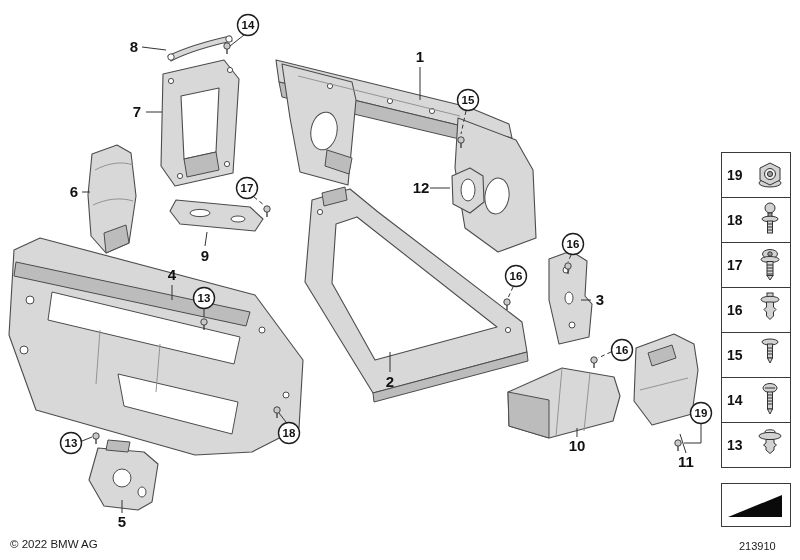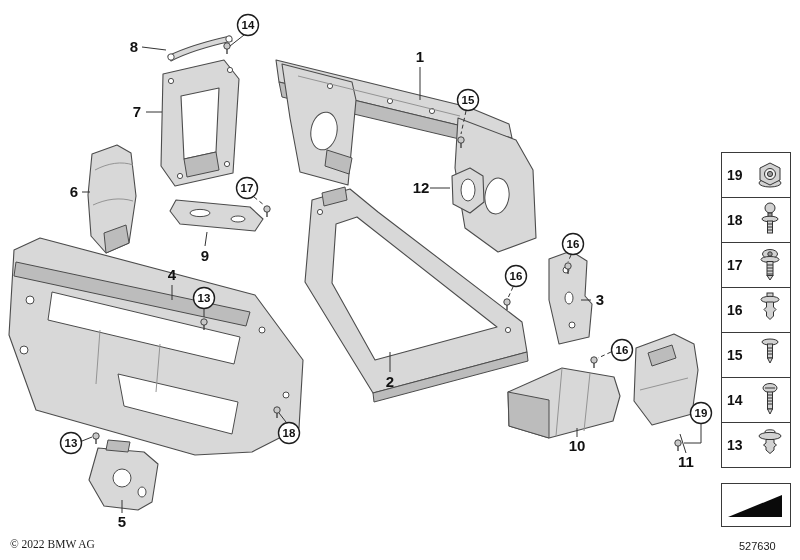--- a/index.html
+++ b/index.html
@@ -36,21 +36,21 @@
   .m-fill{fill:#d2d2d2;stroke:#333;stroke-width:1;}
   .m-fill2{fill:#efefef;stroke:#333;stroke-width:1;}
   .m-dk{fill:#9a9a9a;stroke:#333;stroke-width:1;}
   .m-line{stroke:#333;stroke-width:1;fill:none;}
 
   .direction-box{
     box-sizing:border-box;position:absolute;left:721px;top:483px;width:70px;height:44px;
     border:1px solid #3a3a3a;background:#fff;display:flex;align-items:center;justify-content:center;
   }
 
-  .copyright{position:absolute;left:10px;top:538px;font-size:11.5px;color:#1a1a1a;font-family:Liberation Serif, serif;}
+  .copyright{position:absolute;left:10px;top:538px;font-size:11.5px;color:#1a1a1a;}
   .doc-number{position:absolute;left:739px;top:540px;font-size:11px;color:#1a1a1a;}
 </style>
 </head>
 <body>
 
 <div class="page">
 
   <svg class="diagram" width="800" height="560" viewBox="0 0 800 560">
 
     <g>
@@ -382,15 +382,15 @@
     </div>
   </div>
 
   <div class="direction-box">
     <svg width="64" height="36" viewBox="0 0 64 36">
       <polygon points="4,30 58,8 58,30" fill="#0a0a0a"></polygon>
     </svg>
   </div>
 
   <div class="copyright">© 2022 BMW AG</div>
-  <div class="doc-number">527630</div>
+  <div class="doc-number">213910</div>
 
 </div>
 
 </body></html>

